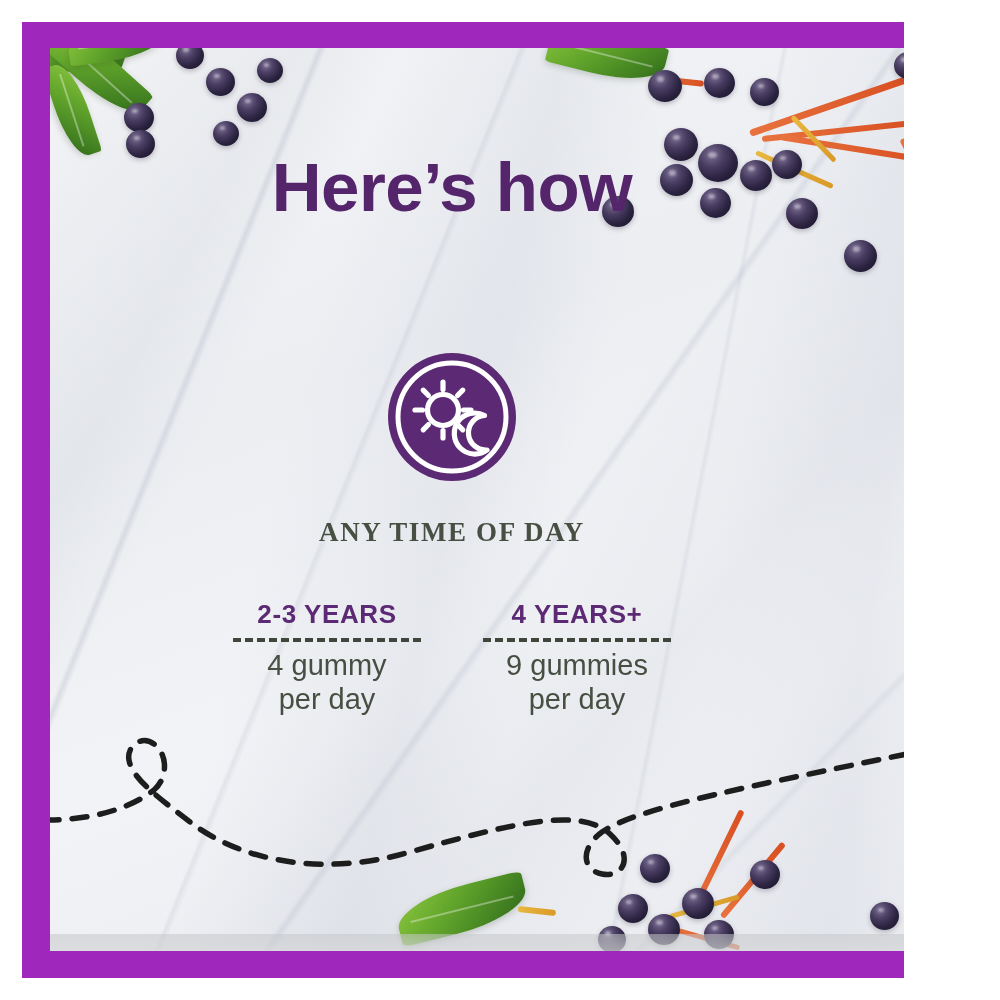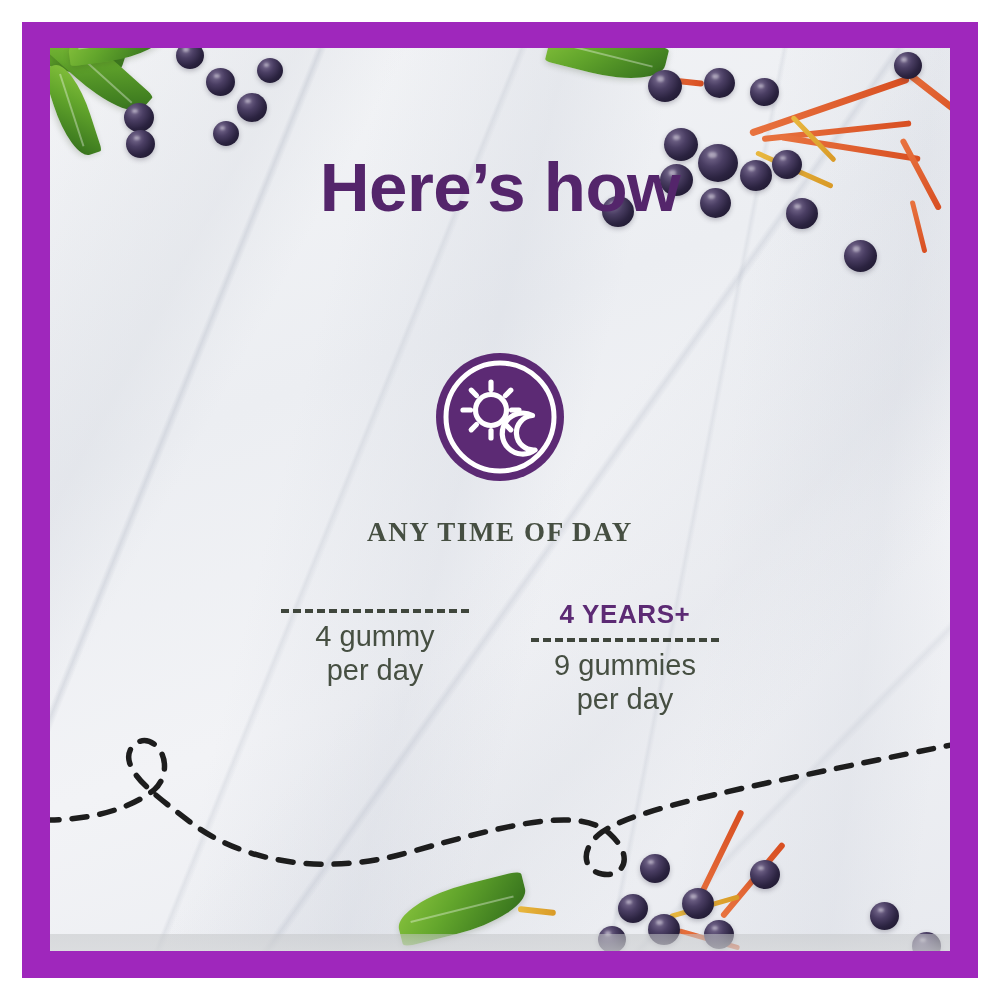--- a/index.html
+++ b/index.html
@@ -6,21 +6,21 @@
   html, body {
     margin: 0;
     padding: 0;
     background: #ffffff;
   }
   body {
     font-family: "Liberation Sans", sans-serif;
   }
   .canvas {
     position: relative;
-    width: 1000px;
+    width: 904px;
     height: 1000px;
     background: #ffffff;
     overflow: hidden;
   }
   
   .purple-frame {
     position: absolute;
     left: 22px;
     top: 22px;
     width: 956px;
@@ -304,20 +304,21 @@
       </g>
 
       <path d="M 97.5 63.5 a 20.5 20.5 0 1 0 2.5 34.5 a 16 16 0 1 1 -2.5 -34.5 z" fill="none" stroke="#ffffff" stroke-width="5.2" stroke-linejoin="round"></path>
     </svg>
   </div>
 
   <div class="subtitle">ANY TIME OF DAY</div>
 
   <div class="dosage">
     <div class="dose-col">
+      <div class="dose-age">2-3 YEARS</div>
       <div class="dose-rule"></div>
       <div class="dose-amount">
         <div>4 gummy</div>
         <div>per day</div>
       </div>
     </div>
     <div class="dose-col">
       <div class="dose-age">4 YEARS+</div>
       <div class="dose-rule"></div>
       <div class="dose-amount">

